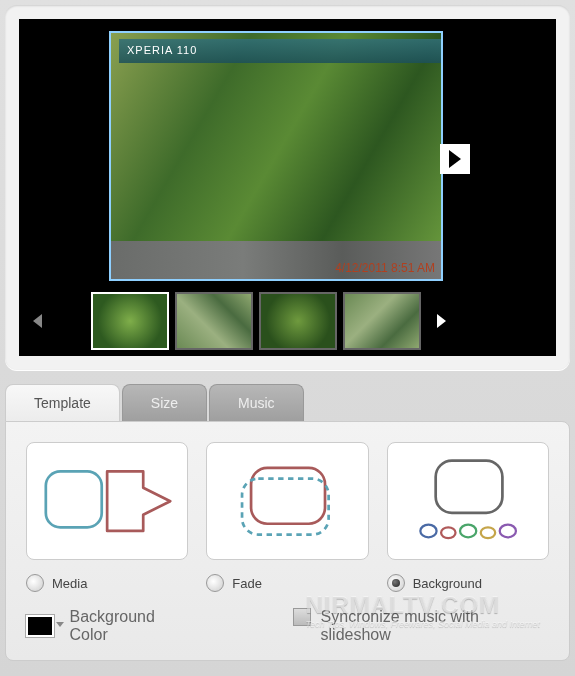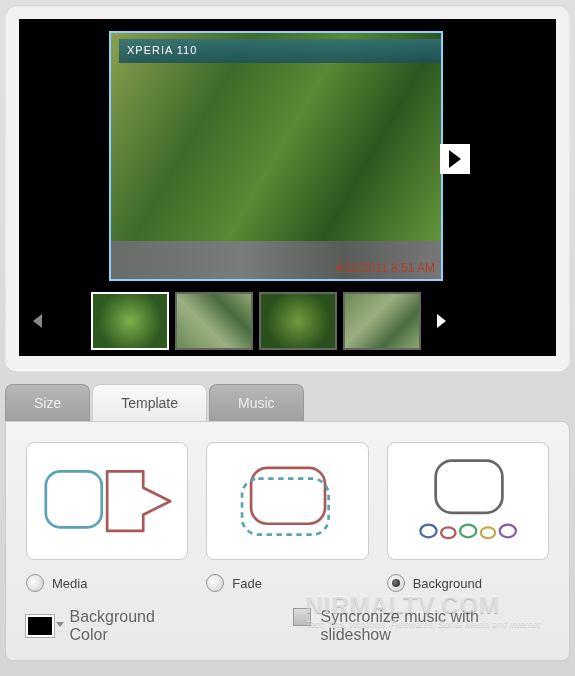--- a/index.html
+++ b/index.html
@@ -290,25 +290,25 @@
           <div class="play-btn">
             <div class="tri-r"></div>
           </div>
         </div>
 
       </div>
     </div>
 
     <div class="settings-panel">
       <div class="tabs">
+        <div class="tab active">
+          <span>Template</span>
+        </div>
         <div class="tab">
           <span>Size</span>
-        </div>
-        <div class="tab active">
-          <span>Template</span>
         </div>
         <div class="tab">
           <span>Music</span>
         </div>
       </div>
 
       <div class="tab-body">
         <div class="cards">
 
           <div class="card">

